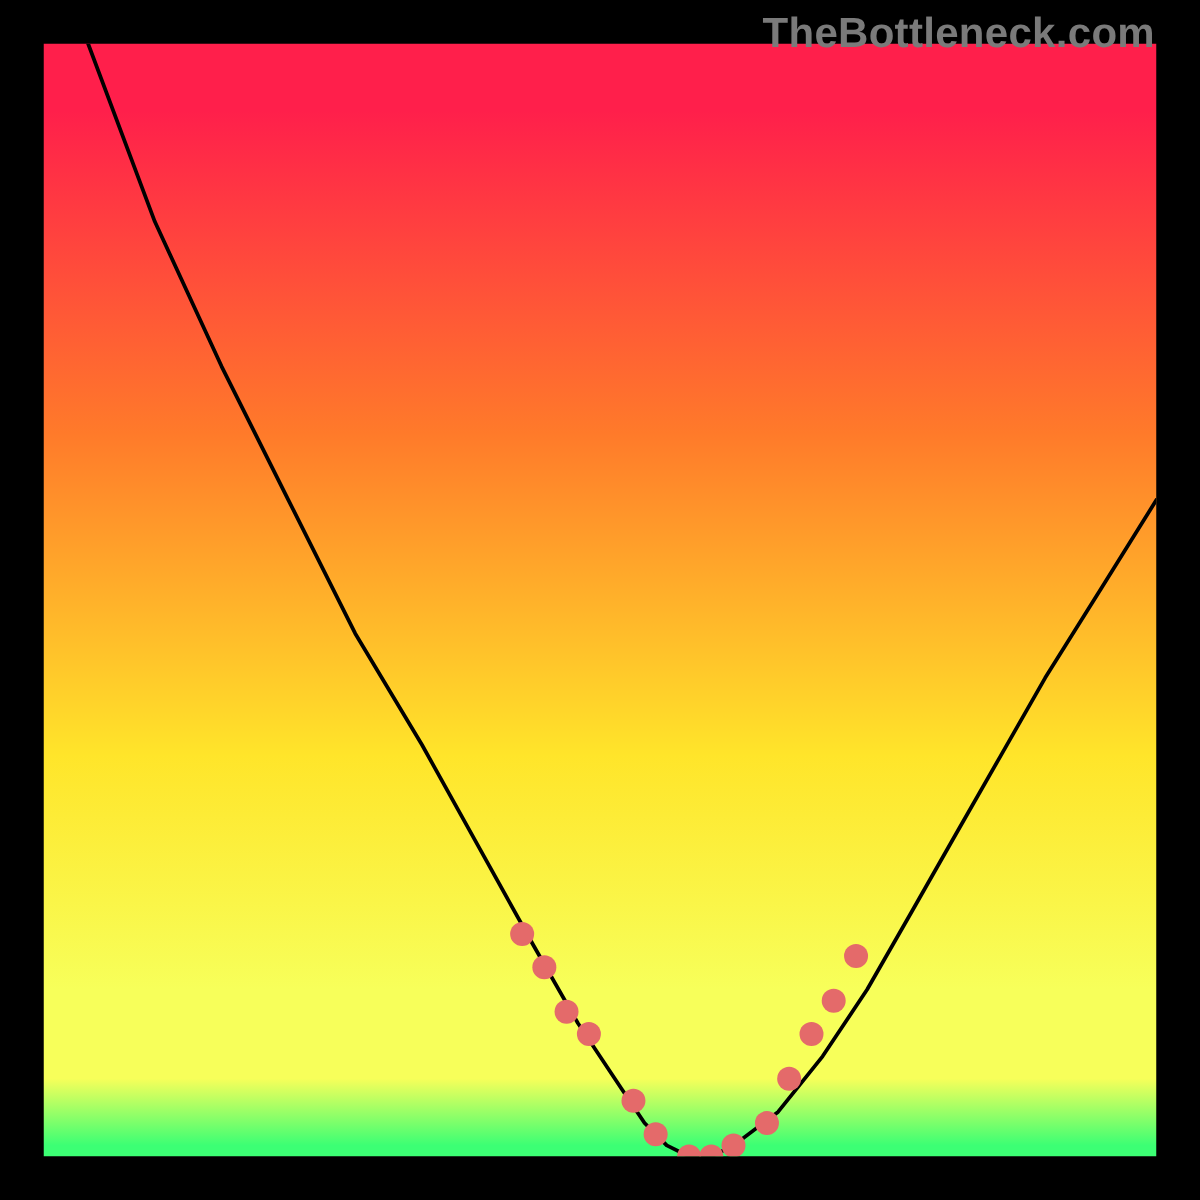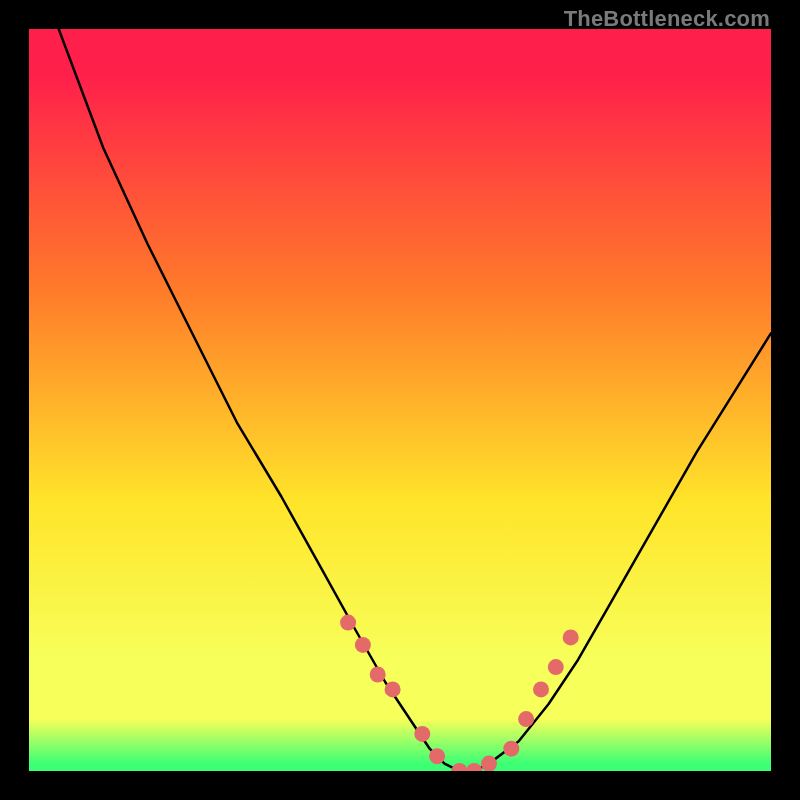--- a/index.html
+++ b/index.html
@@ -36,21 +36,21 @@
     left: 0;
     top: 0;
     width: 100%;
     height: 100%;
   }
   .watermark {
     position: absolute;
     top: 6px;
     right: 30px;
     font-family: Arial, Helvetica, sans-serif;
-    font-size: 22px;
+    font-size: 28px;
     font-weight: bold;
     color: #7a7a7a;
     letter-spacing: 0.2px;
   }
 </style>
 </head>
 <body>
 
 <div class="stage">
   <div class="plot-area">

